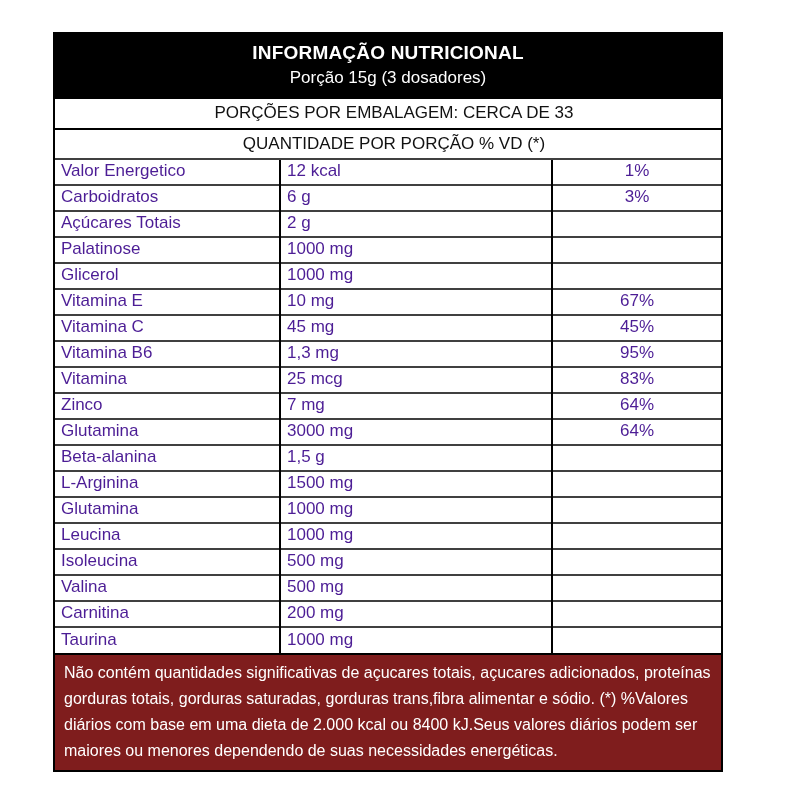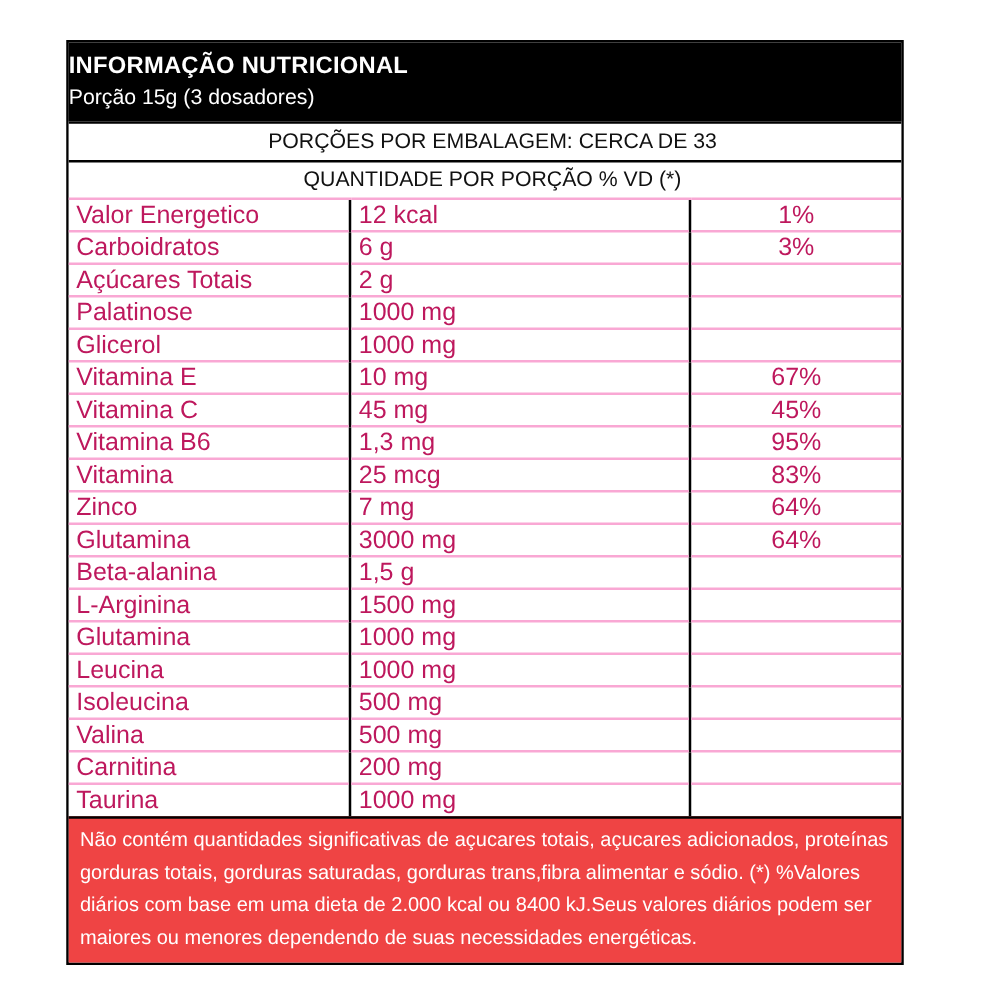--- a/index.html
+++ b/index.html
@@ -21,20 +21,21 @@
     width: 670px;
     box-sizing: border-box;
     border: 2px solid #000000;
     background: #ffffff;
   }
 
   
   .title-block {
     background: #000000;
     color: #ffffff;
+    text-align: center;
     padding: 6px 0 7px 0;
   }
   .title-main {
     font-size: 19px;
     font-weight: bold;
     letter-spacing: 0.2px;
     line-height: 1.35;
   }
   .title-sub {
     font-size: 17px;
@@ -57,23 +58,23 @@
   table.nut {
     width: 100%;
     border-collapse: collapse;
     table-layout: fixed;
     background: #ffffff;
   }
   table.nut tr {
     height: 26px;
   }
   table.nut td {
-    border-top: 2px solid #f9a8d4;
-    font-size: 20px;
-    color: #be185d;
+    border-top: 2px solid #404040;
+    font-size: 17px;
+    color: #4c1d95;
     padding: 0 6px;
     line-height: 1.1;
     white-space: nowrap;
     overflow: hidden;
   }
   td.c-name {
     width: 212px;
     text-align: left;
     padding-left: 8px;
   }
@@ -81,21 +82,21 @@
     width: 258px;
     border-left: 2px solid #000000;
   }
   td.c-vd {
     text-align: center;
     border-left: 2px solid #000000;
   }
 
   
   .footnote {
-    background: #ef4444;
+    background: #7f1d1d;
     color: #ffffff;
     border-top: 2px solid #000000;
     padding: 5px 9px 7px 9px;
     font-size: 16px;
     line-height: 1.62;
     text-align: left;
   }
   .footnote div {
     white-space: nowrap;
   }

